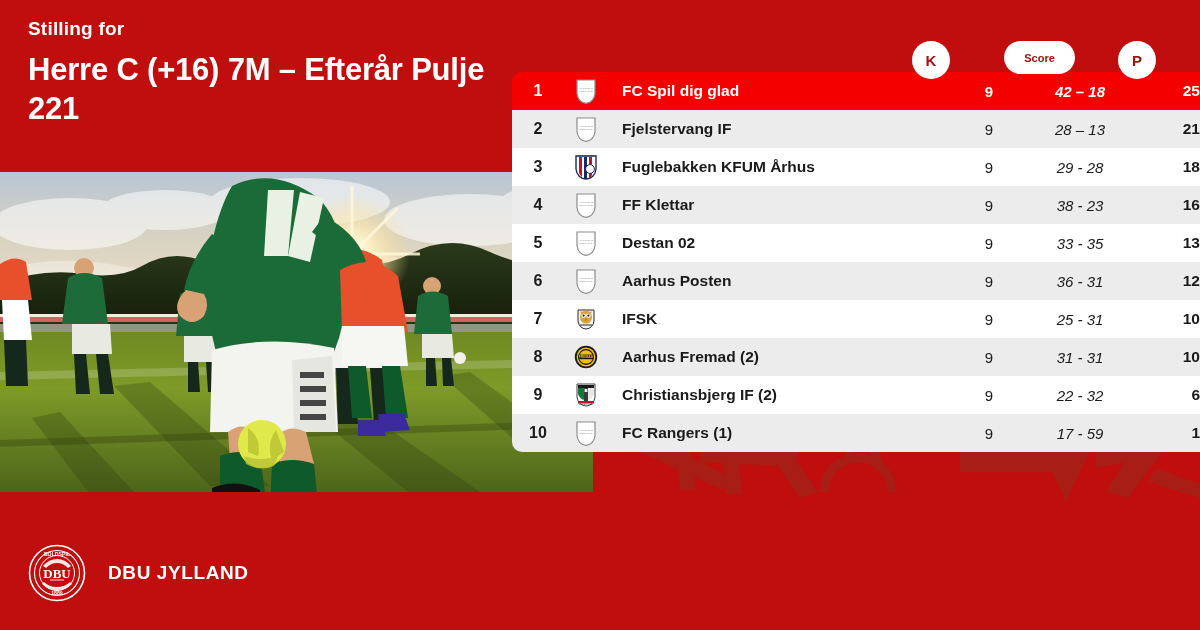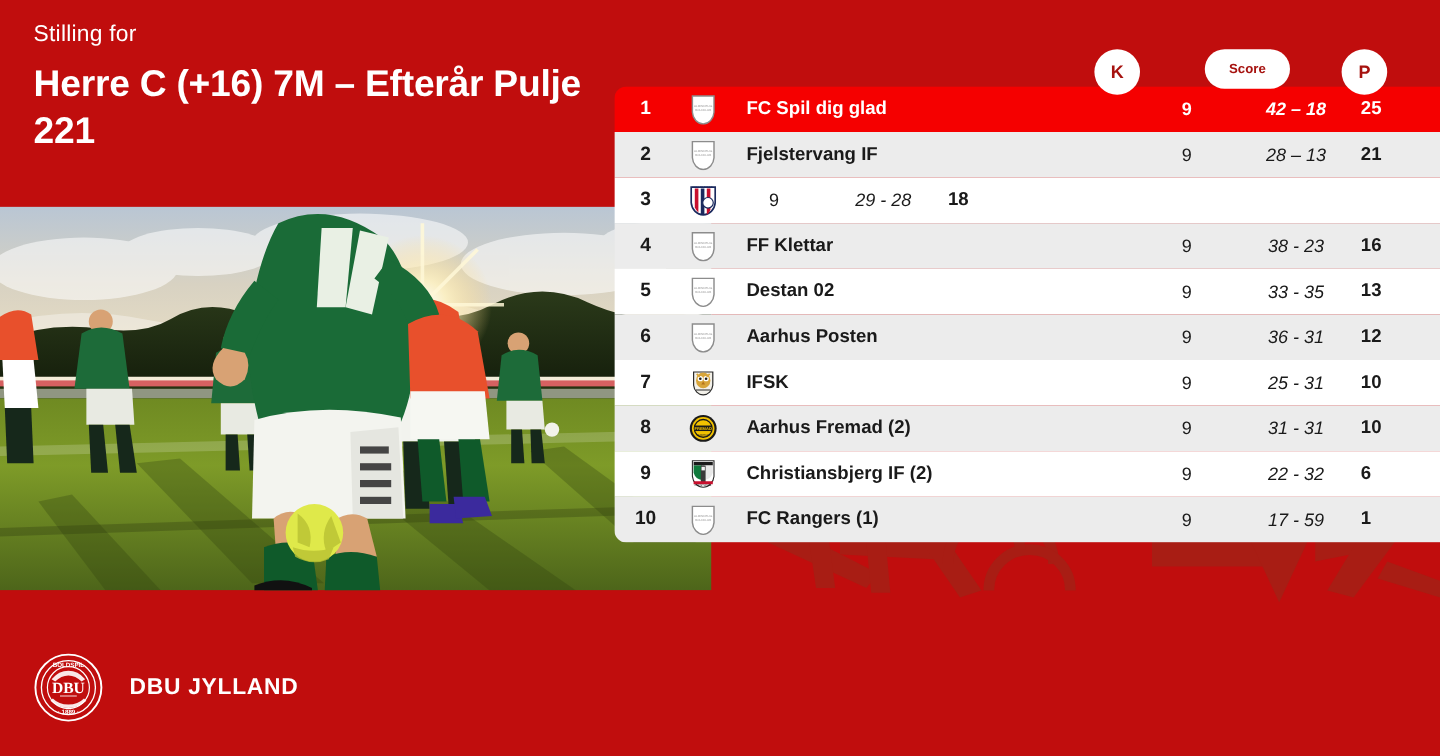--- a/index.html
+++ b/index.html
@@ -25,21 +25,21 @@
 
   
   .header{
     position:absolute;
     left:28px; top:18px; width:480px;
     color:#ffffff;
     z-index:5;
   }
   .header .kicker{
     font-size:19px;
-    font-weight:normal;
+    font-weight:bold;
     letter-spacing:.2px;
     line-height:1.2;
     margin-bottom:9px;
   }
   .header .title{
     font-size:31px;
     font-weight:bold;
     line-height:1.26;
     letter-spacing:-.2px;
   }
@@ -101,21 +101,21 @@
     font-size:15px;
   }
   .c-score{
     width:108px; flex:0 0 108px;
     text-align:center;
     font-size:15px;
     font-style:italic;
   }
   .c-p{
     width:66px; flex:0 0 66px;
-    text-align:left;
+    text-align:right;
     font-weight:bold;
     font-size:15.5px;
   }
   .row.leader .c-k,
   .row.leader .c-score{ font-weight:bold; }
 
   
   .pill{
     position:absolute;
     background:#ffffff;
@@ -362,20 +362,21 @@
       <div class="c-logo">
         <svg width="22" height="26" viewBox="0 0 22 26">
           <path d="M1 2 h20 v13 a10 11 0 0 1 -10 10 a10 11 0 0 1 -10 -10 Z" fill="#ffffff" stroke="#1b2a5e" stroke-width="1.4"></path>
           <path d="M4 3 h3 v20 a9 9 0 0 1 -3 -4 Z" fill="#c8102e"></path>
           <path d="M9 3 h3 v22 h-3 Z" fill="#1b2a5e"></path>
           <path d="M14 3 h3 v18 a9 9 0 0 1 -3 4 Z" fill="#c8102e"></path>
           <circle cx="15" cy="15" r="4.4" fill="#ffffff" stroke="#1b2a5e" stroke-width="1"></circle>
           <text x="2" y="2.4" font-size="2.3" fill="#1b2a5e" font-family="Liberation Sans, sans-serif">FUGLEBAKKEN</text>
         </svg>
       </div>
+      <div class="c-name">Fuglebakken KFUM Århus</div>
       <div class="c-k">9</div>
       <div class="c-score">29 - 28</div>
       <div class="c-p">18</div>
     </div>
     <div class="row even">
       <div class="c-rank">4</div>
       <div class="c-logo">
         <svg width="22" height="26" viewBox="0 0 22 26">
           <path d="M2 2 h18 v13.5 a9.4 10.5 0 0 1 -9 9.8 a9.4 10.5 0 0 1 -9 -9.8 Z" fill="#ffffff" stroke="#8c8c8c" stroke-width="1.2"></path>
           <text x="11" y="11" text-anchor="middle" font-size="2.5" fill="#9a9a9a" font-family="Liberation Sans, sans-serif">ALMINDELIG</text>

